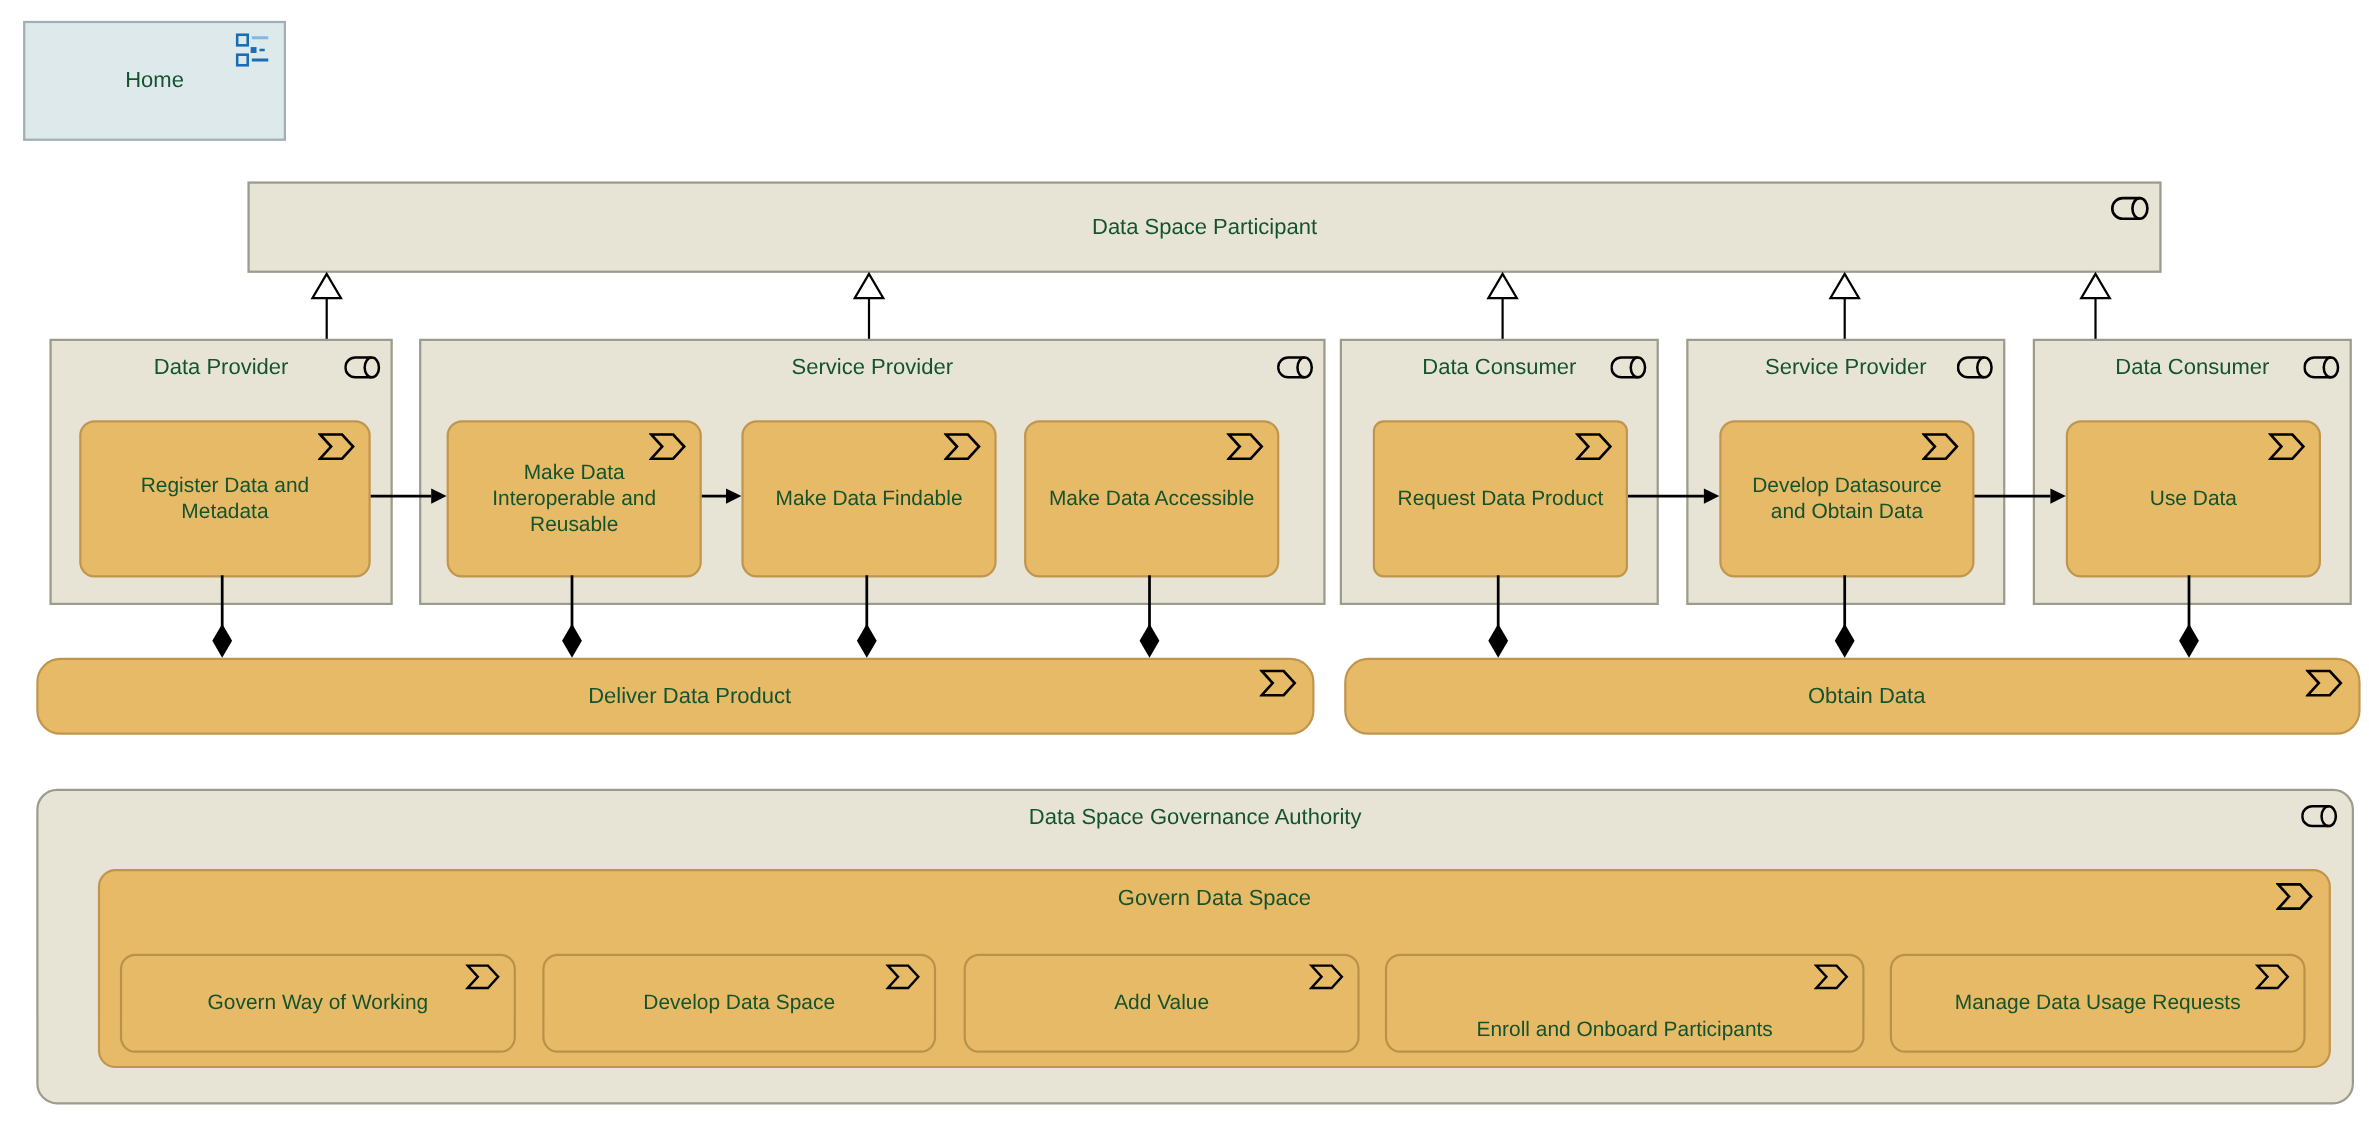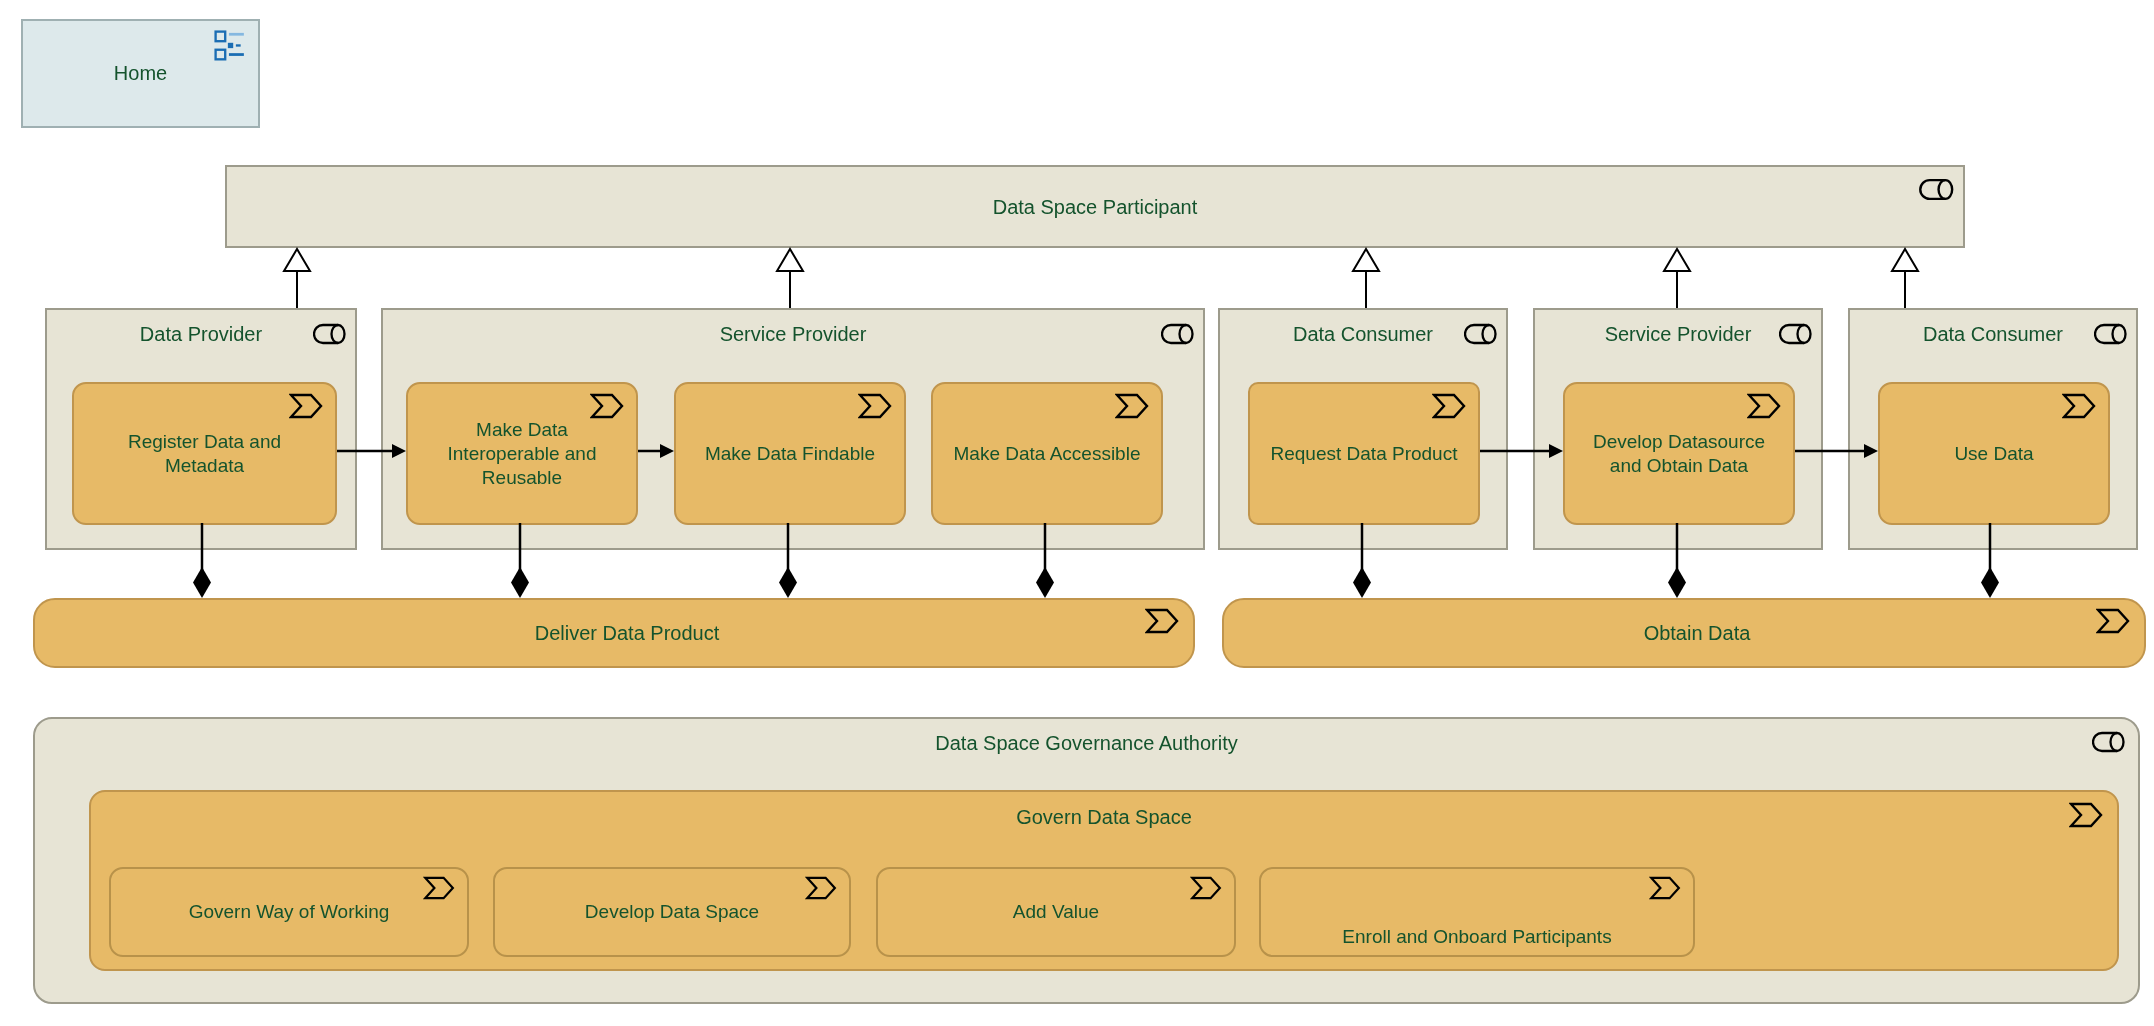--- a/index.html
+++ b/index.html
@@ -202,20 +202,26 @@
         <svg class="icon-tr" style="right:12px;top:7px;" width="32" height="24" viewBox="0 0 34 26">
           <polygon points="2,2 22,2 32,13 22,24 2,24 12,13" fill="none" stroke="#000" stroke-width="2.4"></polygon>
         </svg>
       </div>
       <div class="node proc innerproc" style="left:1168px;top:75px;width:436px;height:90px;align-items:flex-end;">
         <span class="lbl">Enroll and Onboard Participants</span>
         <svg class="icon-tr" style="right:12px;top:7px;" width="32" height="24" viewBox="0 0 34 26">
           <polygon points="2,2 22,2 32,13 22,24 2,24 12,13" fill="none" stroke="#000" stroke-width="2.4"></polygon>
         </svg>
       </div>
+      <div class="node proc innerproc" style="left:1627px;top:75px;width:378px;height:90px;">
+        <span class="lbl">Manage Data Usage Requests</span>
+        <svg class="icon-tr" style="right:12px;top:7px;" width="32" height="24" viewBox="0 0 34 26">
+          <polygon points="2,2 22,2 32,13 22,24 2,24 12,13" fill="none" stroke="#000" stroke-width="2.4"></polygon>
+        </svg>
+      </div>
     </div>
   </div>
 
   <svg class="overlay" width="2154" height="1026" viewBox="0 0 2154 1026">
 
     <g>
       <line x1="297" y1="308" x2="297" y2="271" stroke="#000" stroke-width="2"></line>
       <polygon points="297,249 284,271 310,271" fill="#fff" stroke="#000" stroke-width="2"></polygon>
     </g>
     <g>

